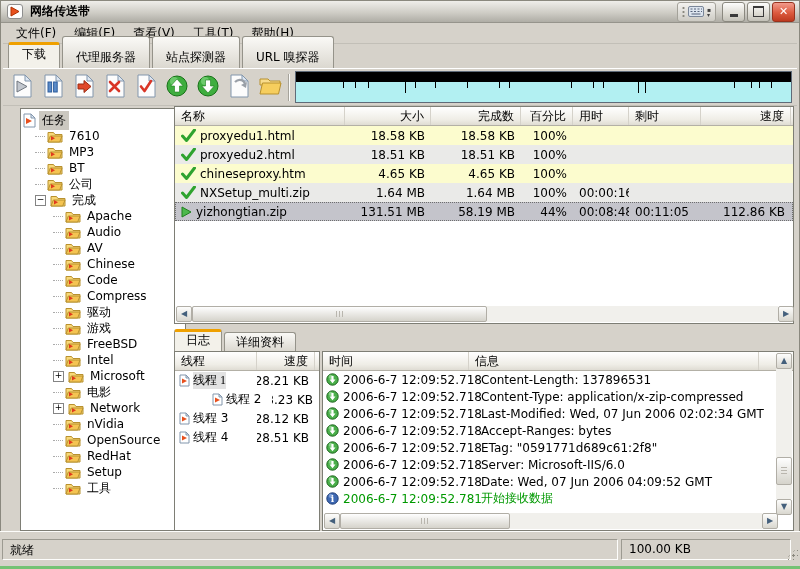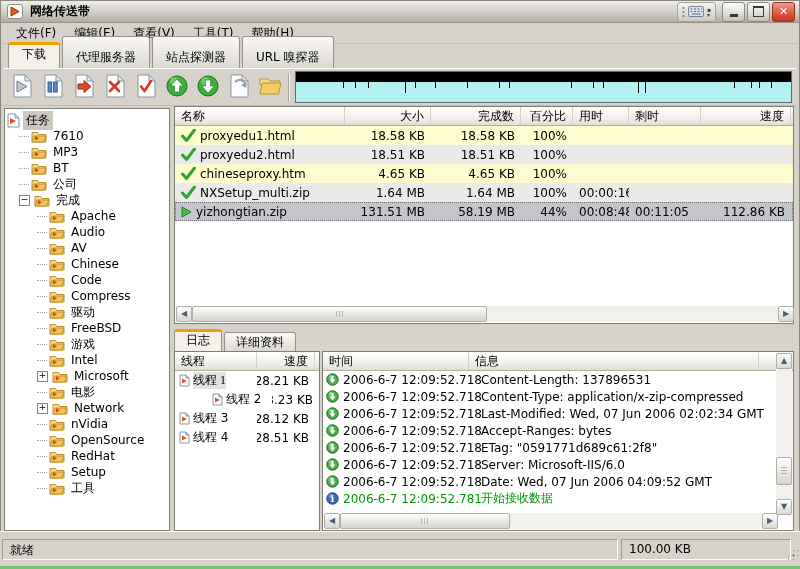--- a/index.html
+++ b/index.html
@@ -42,21 +42,21 @@
   
   #toolbar{left:3px;top:68px;width:794px;height:38px;display:flex;align-items:center;padding:0 3px;
     border-top:1px solid #FFFFFF;background:#D6D2CA;border-bottom:1px solid #C2BFB7}
   .tbtn{width:29px;height:30px;display:flex;align-items:center;justify-content:center;border:1px solid transparent;border-radius:2px}
   .tsep{width:0;height:27px;border-left:1px solid #A6A39B;border-right:1px solid #FCFCFA;margin:0 5px 0 3px}
   #graph{flex:1;height:30px;background:#B2F0F2;border:1px solid #5F6B78;position:relative;margin-right:2px}
   #graph .gbar{position:absolute;left:0;top:0;right:0;height:10px;background:#000}
   #graph .tick{position:absolute;top:10px;width:1px;background:#000}
 
   
-  #tree-panel{left:4px;top:108px;width:166px;height:423px;background:#fff;border:1px solid #7E7E75;overflow:hidden;padding-top:3px}
+  #tree-panel{left:20px;top:108px;width:166px;height:423px;background:#fff;border:1px solid #7E7E75;overflow:hidden;padding-top:3px}
   .tree-row{height:16px;display:flex;align-items:center;white-space:nowrap}
   .guide{width:10px;height:9px;border-bottom:1px dotted #ABABAB;margin-bottom:8px}
   .expander{width:9px;height:9px;border:1px solid #848484;background:#fff;font-size:9px;line-height:7px;text-align:center;
     color:#000;margin-right:2px;flex:none}
   .tree-icon{margin:0 3px 0 2px;flex:none;display:flex}
   .tree-label{padding:1px 3px}
   .tree-label.selected{background:#CBC8C0}
 
   
   .lv{background:#fff;border:1px solid #7E7E75}
@@ -413,33 +413,33 @@
     <div class="tree-row">
       <div style="width: 32px;"></div>
       <div class="guide"></div>
       <div class="tree-icon">
         <svg width="16" height="13" viewBox="0 0 16 13">
           <path d="M1 2.5h5.5L8 4.5h7V12H1z" fill="#F8D878" stroke="#B8912F"></path>
           <path d="M1 12h11.7L15 6H3.3z" fill="#F4C452" stroke="#B8912F"></path>
           <path d="M4 6l4 2.2L4 10.5z" fill="#E03A1E"></path>
         </svg>
       </div>
+      <span class="tree-label">游戏</span>
+    </div>
+    <div class="tree-row">
+      <div style="width: 32px;"></div>
+      <div class="guide"></div>
+      <div class="tree-icon">
+        <svg width="16" height="13" viewBox="0 0 16 13">
+          <path d="M1 2.5h5.5L8 4.5h7V12H1z" fill="#F8D878" stroke="#B8912F"></path>
+          <path d="M1 12h11.7L15 6H3.3z" fill="#F4C452" stroke="#B8912F"></path>
+          <path d="M4 6l4 2.2L4 10.5z" fill="#E03A1E"></path>
+        </svg>
+      </div>
       <span class="tree-label">FreeBSD</span>
-    </div>
-    <div class="tree-row">
-      <div style="width: 32px;"></div>
-      <div class="guide"></div>
-      <div class="tree-icon">
-        <svg width="16" height="13" viewBox="0 0 16 13">
-          <path d="M1 2.5h5.5L8 4.5h7V12H1z" fill="#F8D878" stroke="#B8912F"></path>
-          <path d="M1 12h11.7L15 6H3.3z" fill="#F4C452" stroke="#B8912F"></path>
-          <path d="M4 6l4 2.2L4 10.5z" fill="#E03A1E"></path>
-        </svg>
-      </div>
-      <span class="tree-label">游戏</span>
     </div>
     <div class="tree-row">
       <div style="width: 32px;"></div>
       <div class="guide"></div>
       <div class="tree-icon">
         <svg width="16" height="13" viewBox="0 0 16 13">
           <path d="M1 2.5h5.5L8 4.5h7V12H1z" fill="#F8D878" stroke="#B8912F"></path>
           <path d="M1 12h11.7L15 6H3.3z" fill="#F4C452" stroke="#B8912F"></path>
           <path d="M4 6l4 2.2L4 10.5z" fill="#E03A1E"></path>
         </svg>

